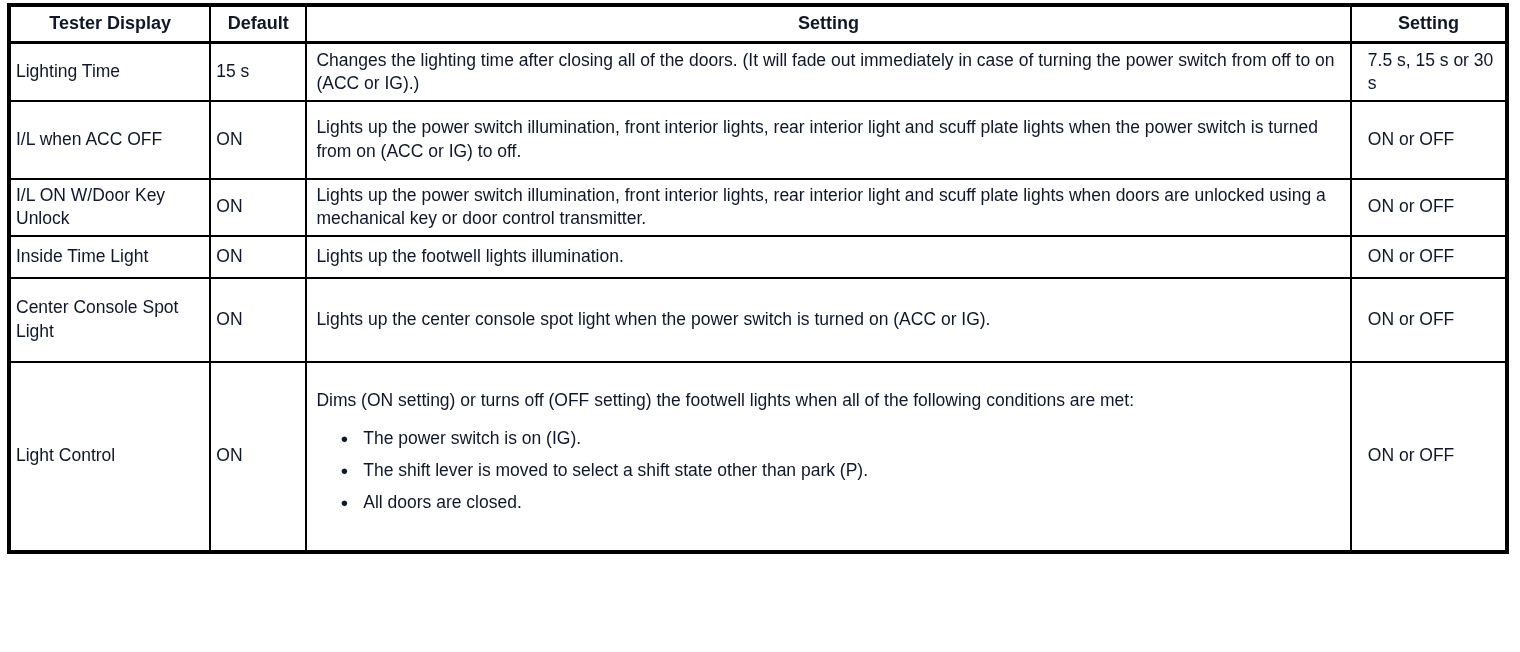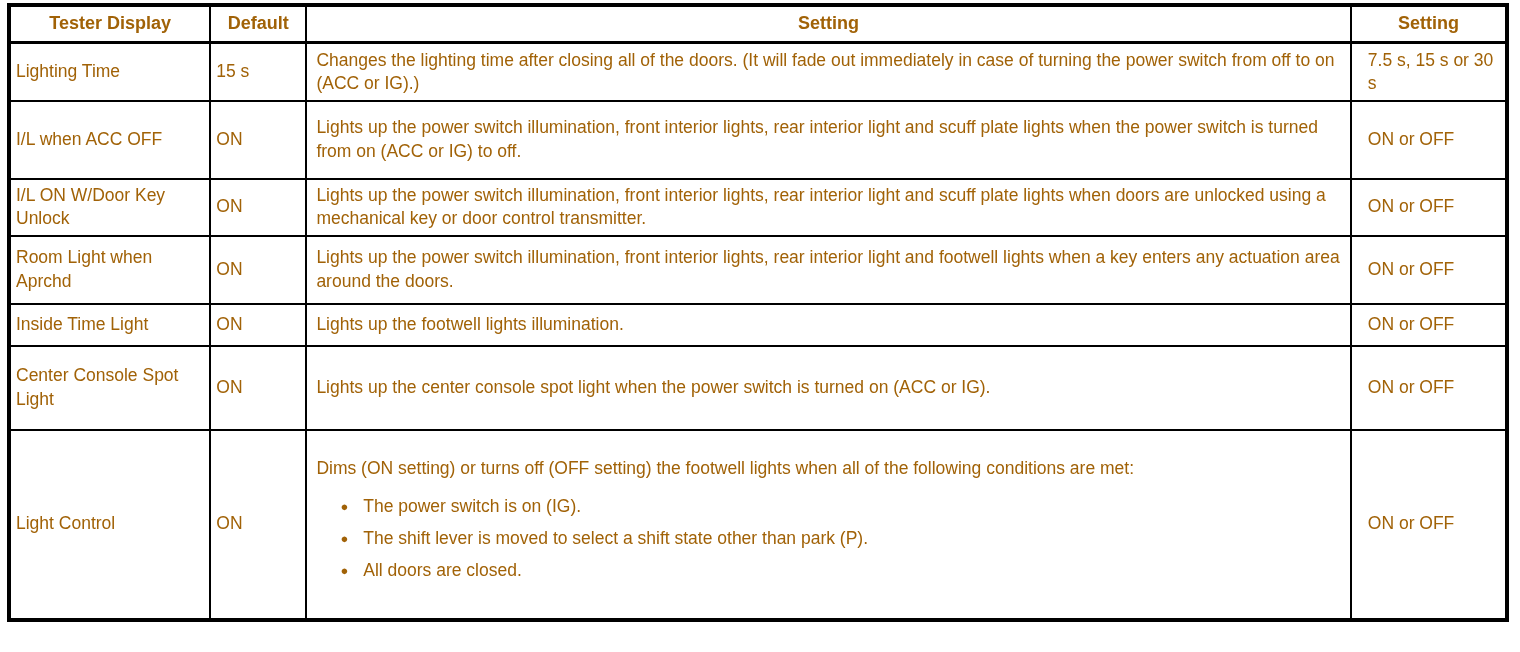--- a/index.html
+++ b/index.html
@@ -16,21 +16,21 @@
     padding: 3px 7px 4px 7px;
     background: #ffffff;
   }
   table.settings-table {
     border-collapse: collapse;
     table-layout: fixed;
     width: 1502px;
     border: 4px solid #000000;
     font-size: 17.5px;
     line-height: 1.32;
-    color: #a16207;
+    color: #0f172a;
   }
   col.c-display { width: 201px; }
   col.c-default { width: 96px; }
   col.c-content { width: 1043px; }
   col.c-setting { width: 156px; }
 
   th, td {
     border: 2px solid #000000;
     vertical-align: middle;
     padding: 3px 6px 3px 5px;
@@ -108,28 +108,20 @@
           <td class="cell-setting">ON or OFF</td>
         </tr>
         <tr class="r2">
           <td class="cell-display">I/L ON W/Door Key Unlock</td>
           <td class="cell-default">ON</td>
           <td class="cell-content">
             <div>Lights up the power switch illumination, front interior lights, rear interior light and scuff plate lights when doors are unlocked using a mechanical key or door control transmitter.</div>
           </td>
           <td class="cell-setting">ON or OFF</td>
         </tr>
-        <tr class="r3">
-          <td class="cell-display">Room Light when Aprchd</td>
-          <td class="cell-default">ON</td>
-          <td class="cell-content">
-            <div>Lights up the power switch illumination, front interior lights, rear interior light and footwell lights when a key enters any actuation area around the doors.</div>
-          </td>
-          <td class="cell-setting">ON or OFF</td>
-        </tr>
         <tr class="r4">
           <td class="cell-display">Inside Time Light</td>
           <td class="cell-default">ON</td>
           <td class="cell-content">
             <div>Lights up the footwell lights illumination.</div>
           </td>
           <td class="cell-setting">ON or OFF</td>
         </tr>
         <tr class="r5">
           <td class="cell-display">Center Console Spot Light</td>

